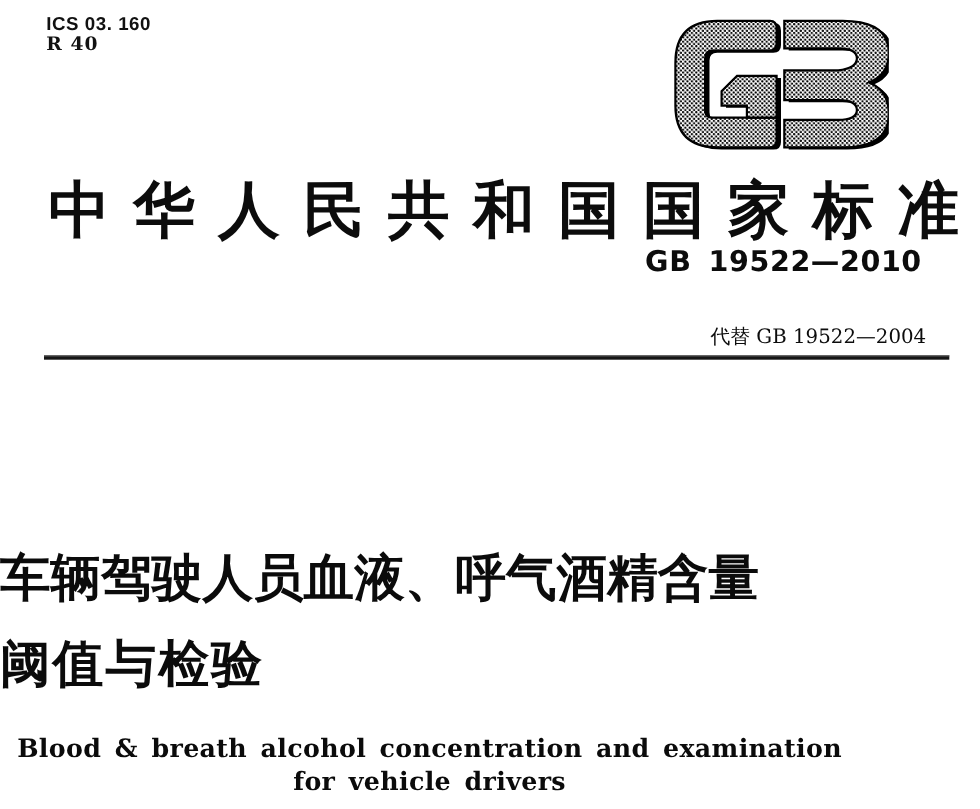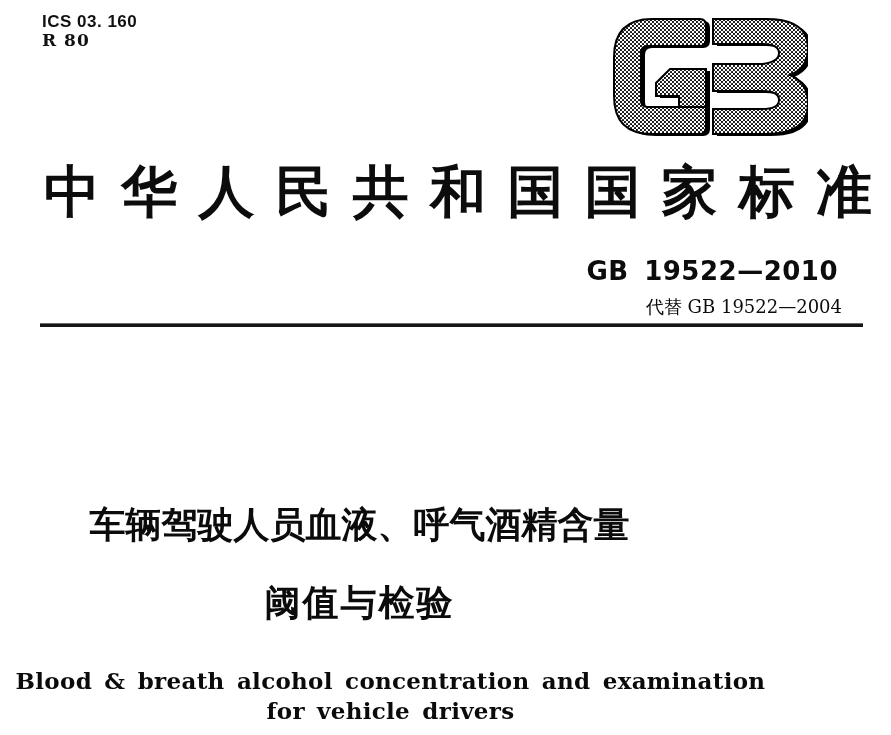--- a/index.html
+++ b/index.html
@@ -30,21 +30,21 @@
 
   .natl-heading {
     left: 44px; top: 159px; width: 828px; height: 64px;
     font-family: "DejaVu Serif", "Liberation Serif", serif;
     font-weight: bold; font-size: 56px; line-height: 64px;
     text-align: justify; text-align-last: justify;
     color: #0c0c0c;
   }
 
   .std-number {
-    right: 53px; top: 257px;
+    right: 53px; top: 224px;
     font-family: "DejaVu Sans", "Liberation Sans", sans-serif;
     font-weight: bold; font-size: 26px; line-height: 28px;
     letter-spacing: 0.5px; word-spacing: 6px;
     color: #0c0c0c;
   }
   .std-replaces {
     right: 49px; top: 270px;
     font-family: "DejaVu Serif", serif;
     font-size: 18px; line-height: 20px;
     color: #0c0c0c;
@@ -52,42 +52,41 @@
   }
 
   .divider-rule {
     left: 40px; top: 323px; width: 823px; height: 3px;
     background: #161616;
     border-top: 1px solid #6a6a6a;
   }
 
   .title-cn {
     left: 0; width: 719px;
-    text-align: center;
     font-family: "DejaVu Sans", "Liberation Sans", sans-serif;
-    font-weight: bold; font-size: 36px; line-height: 52px;
+    font-weight: bold; font-size: 46px; line-height: 52px;
     color: #0b0b0b;
   }
   .title-cn.line1 { top: 499px; letter-spacing: 0px; }
   .title-cn.line2 { top: 577px; letter-spacing: 2px; }
 
   .title-en {
     left: 0; width: 781px; top: 666px;
     text-align: center;
     font-family: "DejaVu Serif", "Liberation Serif", serif;
     font-weight: bold; font-size: 23px; line-height: 30px;
     letter-spacing: 0.3px; word-spacing: 4px;
     color: #0b0b0b;
   }
 </style>
 </head>
 <body>
 
 <div class="abs ics-line">ICS 03. 160</div>
-<div class="abs class-line">R 80</div>
+<div class="abs class-line">R 40</div>
 
 <svg class="abs gb-logo" viewBox="0 0 196 120" xmlns="http://www.w3.org/2000/svg">
   <title>GB</title>
   <defs>
     <pattern id="halftone" width="4" height="4" patternUnits="userSpaceOnUse">
       <rect width="4" height="4" fill="#ffffff"></rect>
       <circle cx="1" cy="1" r="1.05" fill="#000000"></circle>
       <circle cx="3" cy="3" r="1.05" fill="#000000"></circle>
     </pattern>
     <g id="g-letter">

